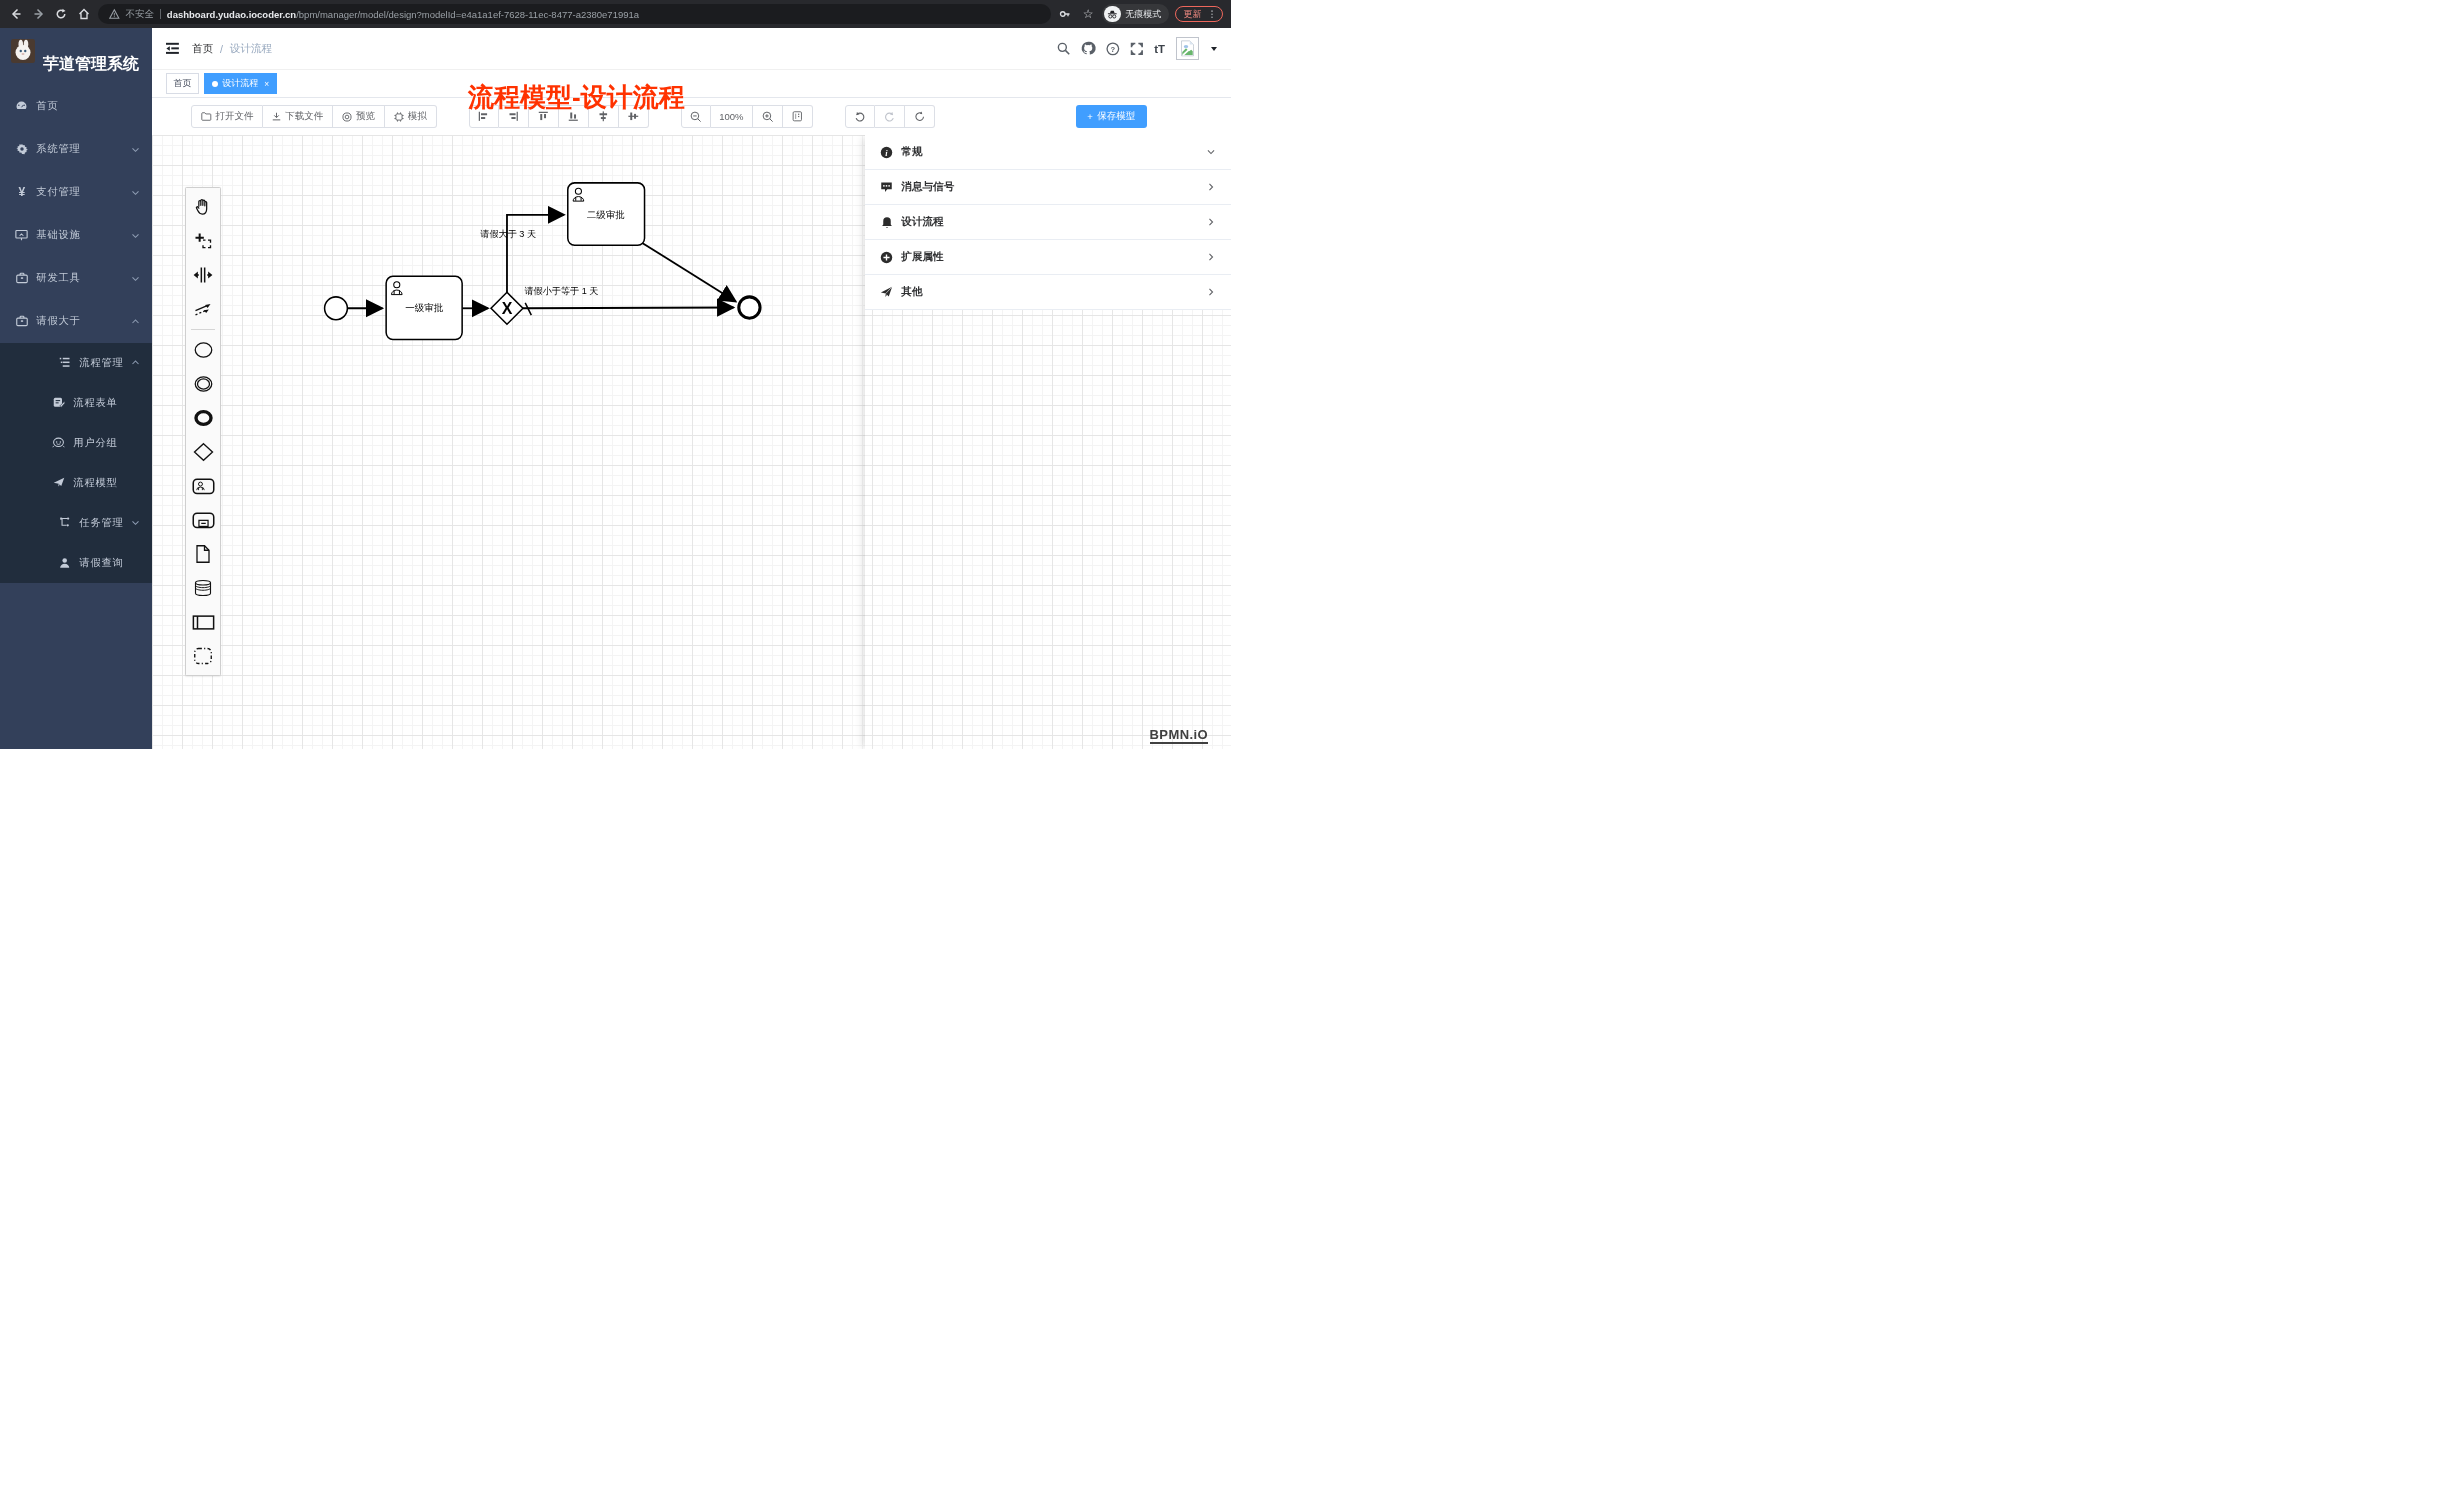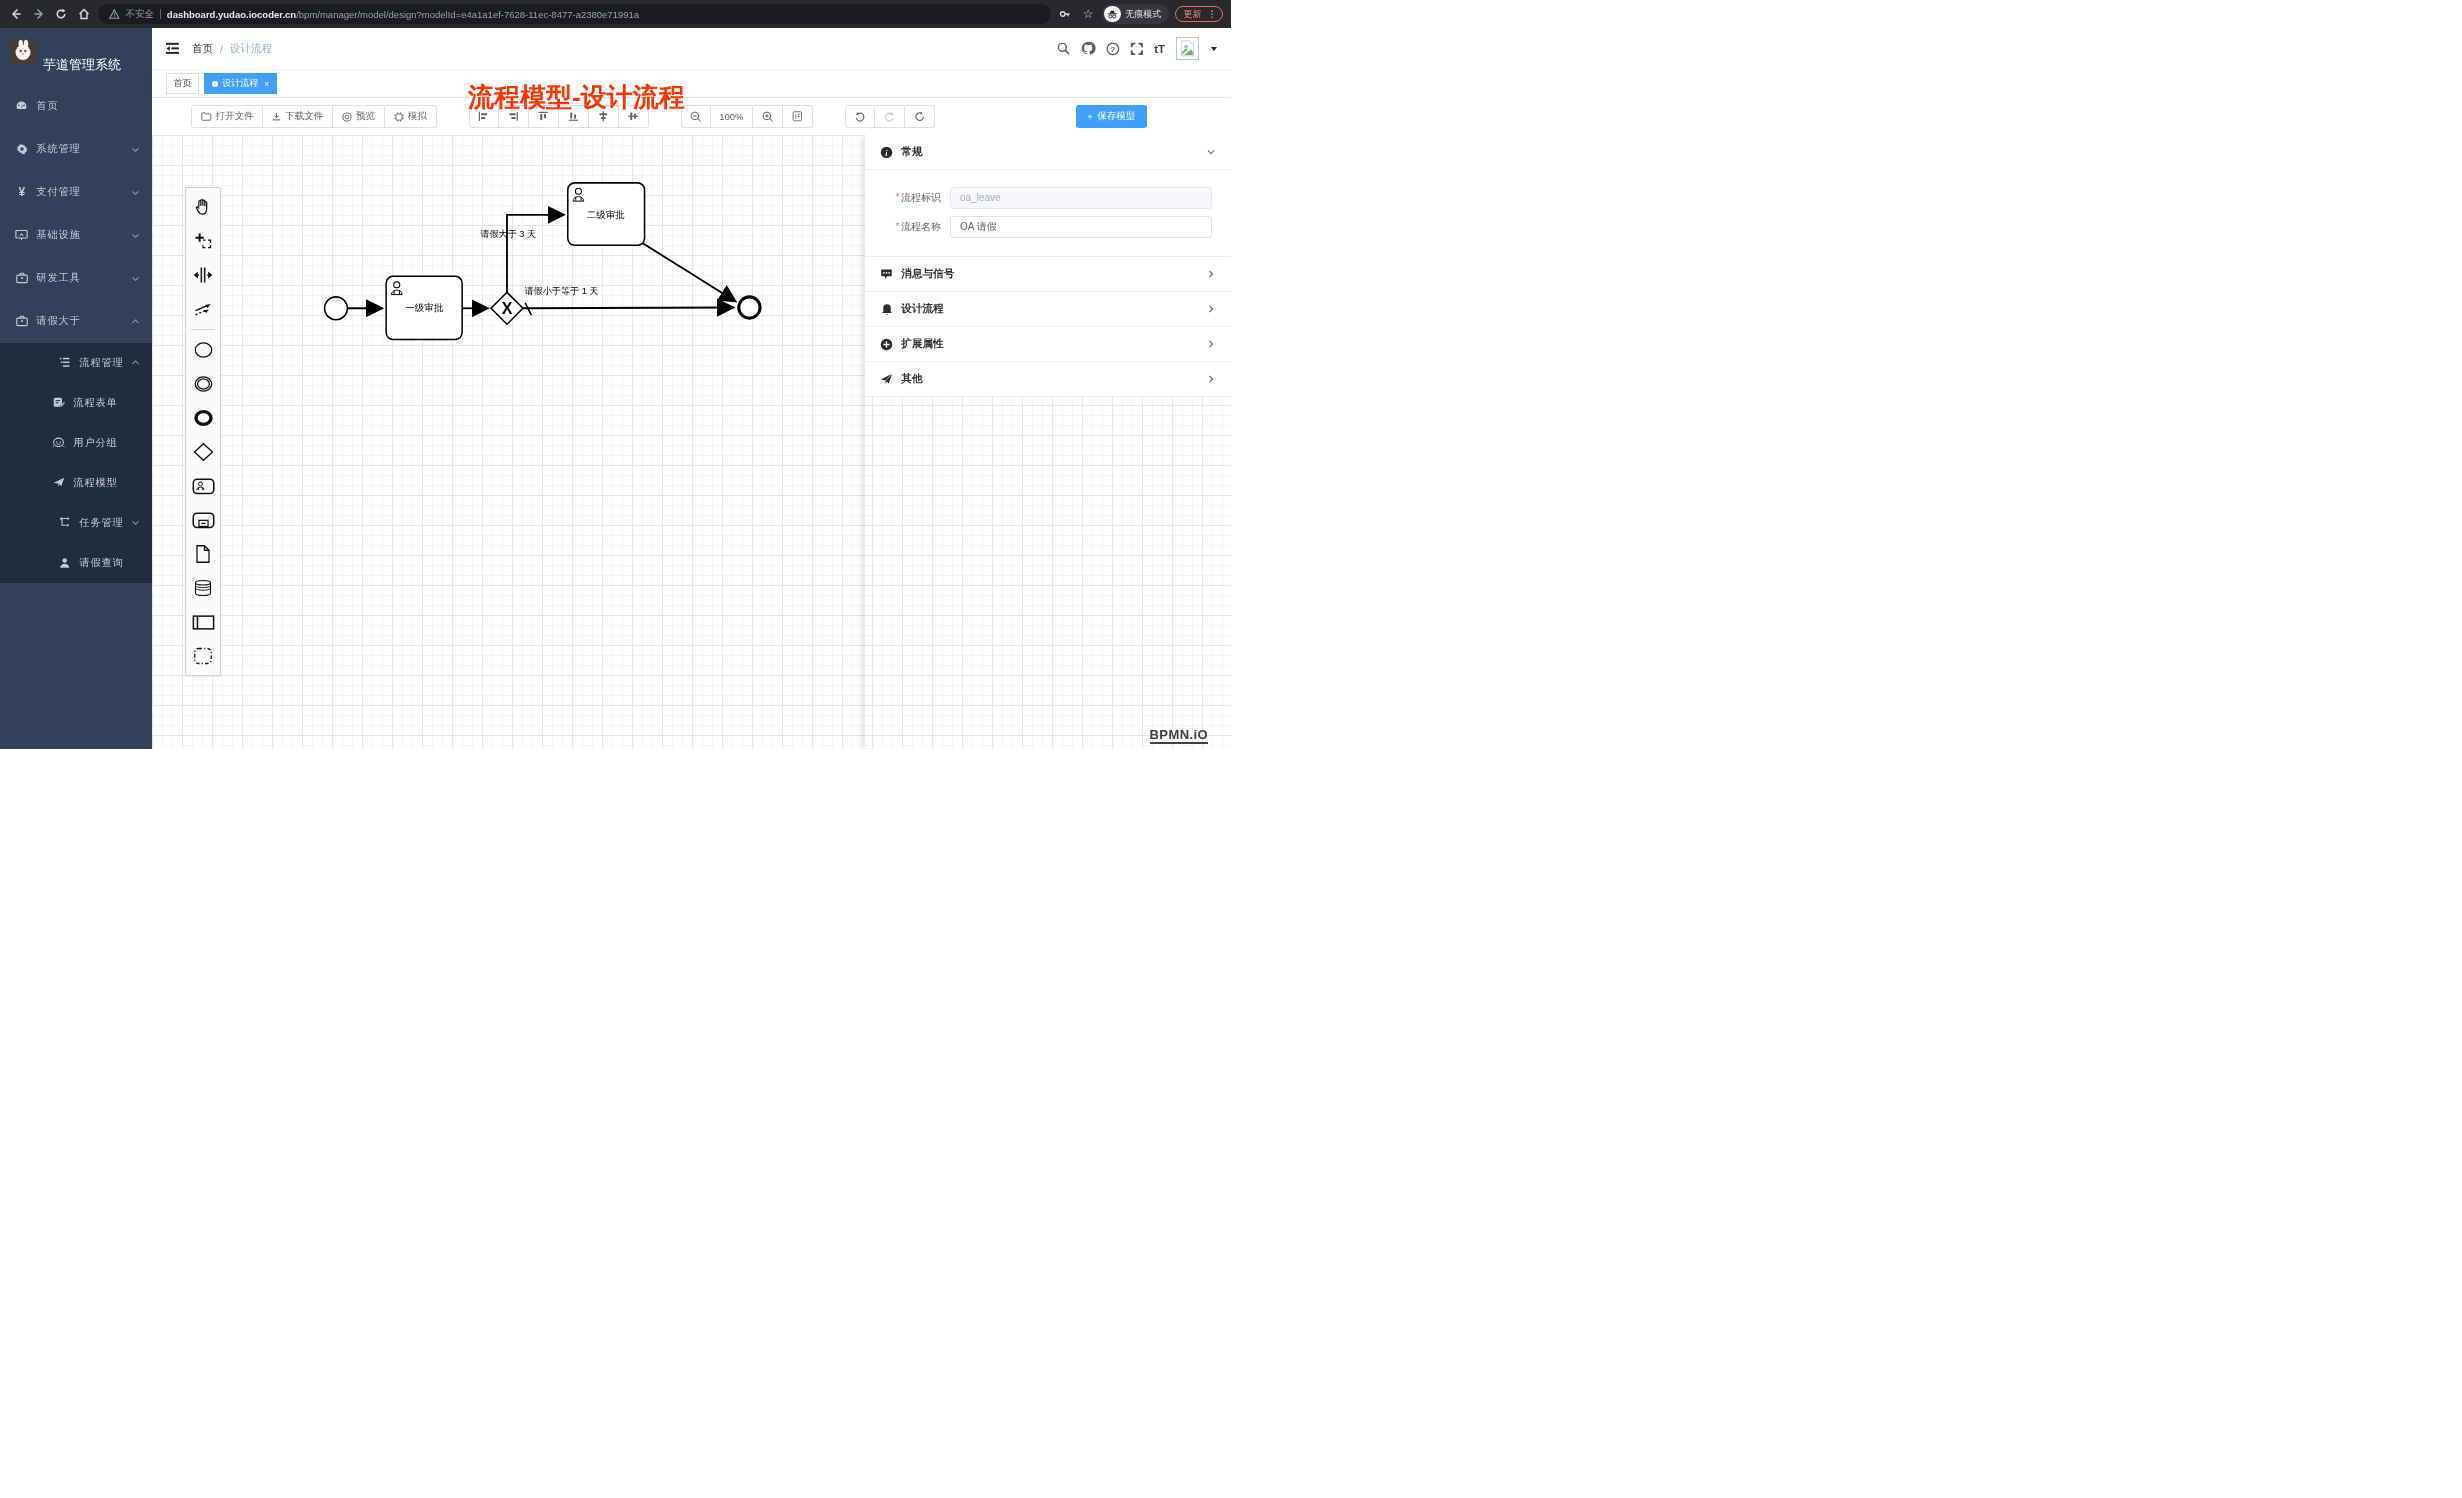--- a/index.html
+++ b/index.html
@@ -20,21 +20,21 @@
     display:flex; align-items:center; gap:6px; padding:0 6px 0 7.6px; flex:none; background:transparent; }
   .update-btn .dots { color:#e8eaed; font-size:9px; letter-spacing:0; }
 
   
   .app { display:flex; height:721px; }
 
   
   .sidebar { width:152px; background:#33405a; flex:none; color:#c3cbd8; font-size:10.3px; }
   .logo-row { height:40px; display:flex; align-items:center; gap:7.6px; padding:0 0 0 11.4px; margin-top:3px; }
   .logo-img { width:24px; height:24px; border-radius:2.3px; overflow:hidden; flex:none; }
-  .logo-title { color:#fff; font-weight:normal; font-size:13px;margin-top:27px; }
+  .logo-title { color:#fff; font-weight:bold; font-size:16px;margin-top:27px; }
   .menu { margin-top:13.7px; }
   .s-item { height:43px; display:flex; align-items:center; padding:0 12px 0 15px; cursor:pointer; }
   .s-item .s-ico { width:13.7px; display:flex; justify-content:center; margin-right:7.6px; color:#c3cbd8; flex:none; }
   .s-item .s-label { flex:1; letter-spacing:0.8px; }
   .s-chev { color:#8f9db4; display:flex; }
   .submenu { background:#212d3d; }
   .submenu .s-item { height:40px;margin-left:28px; }
   .ind1 { padding-left:30px; }
   .ind2 { padding-left:24px; }
 
@@ -695,30 +695,20 @@
                 <text x="8.5" y="12.6" text-anchor="middle" font-size="11" font-style="italic" font-weight="bold" fill="#fff" font-family="Liberation Serif,serif">i</text>
               </svg>
             </span>
           <span class="sec-label">常规</span>
           <span class="sec-chev">
               <svg width="10" height="10" viewBox="0 0 13 13">
                 <path d="M2.5 4.5 L6.5 8.5 L10.5 4.5" stroke="#606266" stroke-width="1.4" fill="none"></path>
               </svg>
             </span>
         </div>
-        <div class="form-area">
-          <div class="form-row">
-            <span class="form-label"><span class="req">*</span><span>流程标识</span></span>
-            <input class="form-input" disabled="" value="oa_leave" style="">
-          </div>
-          <div class="form-row">
-            <span class="form-label"><span class="req">*</span><span>流程名称</span></span>
-            <input class="form-input" value="OA 请假" style="">
-          </div>
-        </div>
         <div class="sec-row">
           <span class="sec-ico">
               <svg width="13" height="12" viewBox="0 0 17 16">
                 <path d="M1.5 2 H15.5 V11 H9.5 L6.5 14.5 V11 H1.5 Z" fill="#2c2c2c"></path>
                 <g fill="#fff">
                   <rect x="4" y="5.5" width="2" height="2"></rect>
                   <rect x="7.5" y="5.5" width="2" height="2"></rect>
                   <rect x="11" y="5.5" width="2" height="2"></rect>
                 </g>
               </svg>

